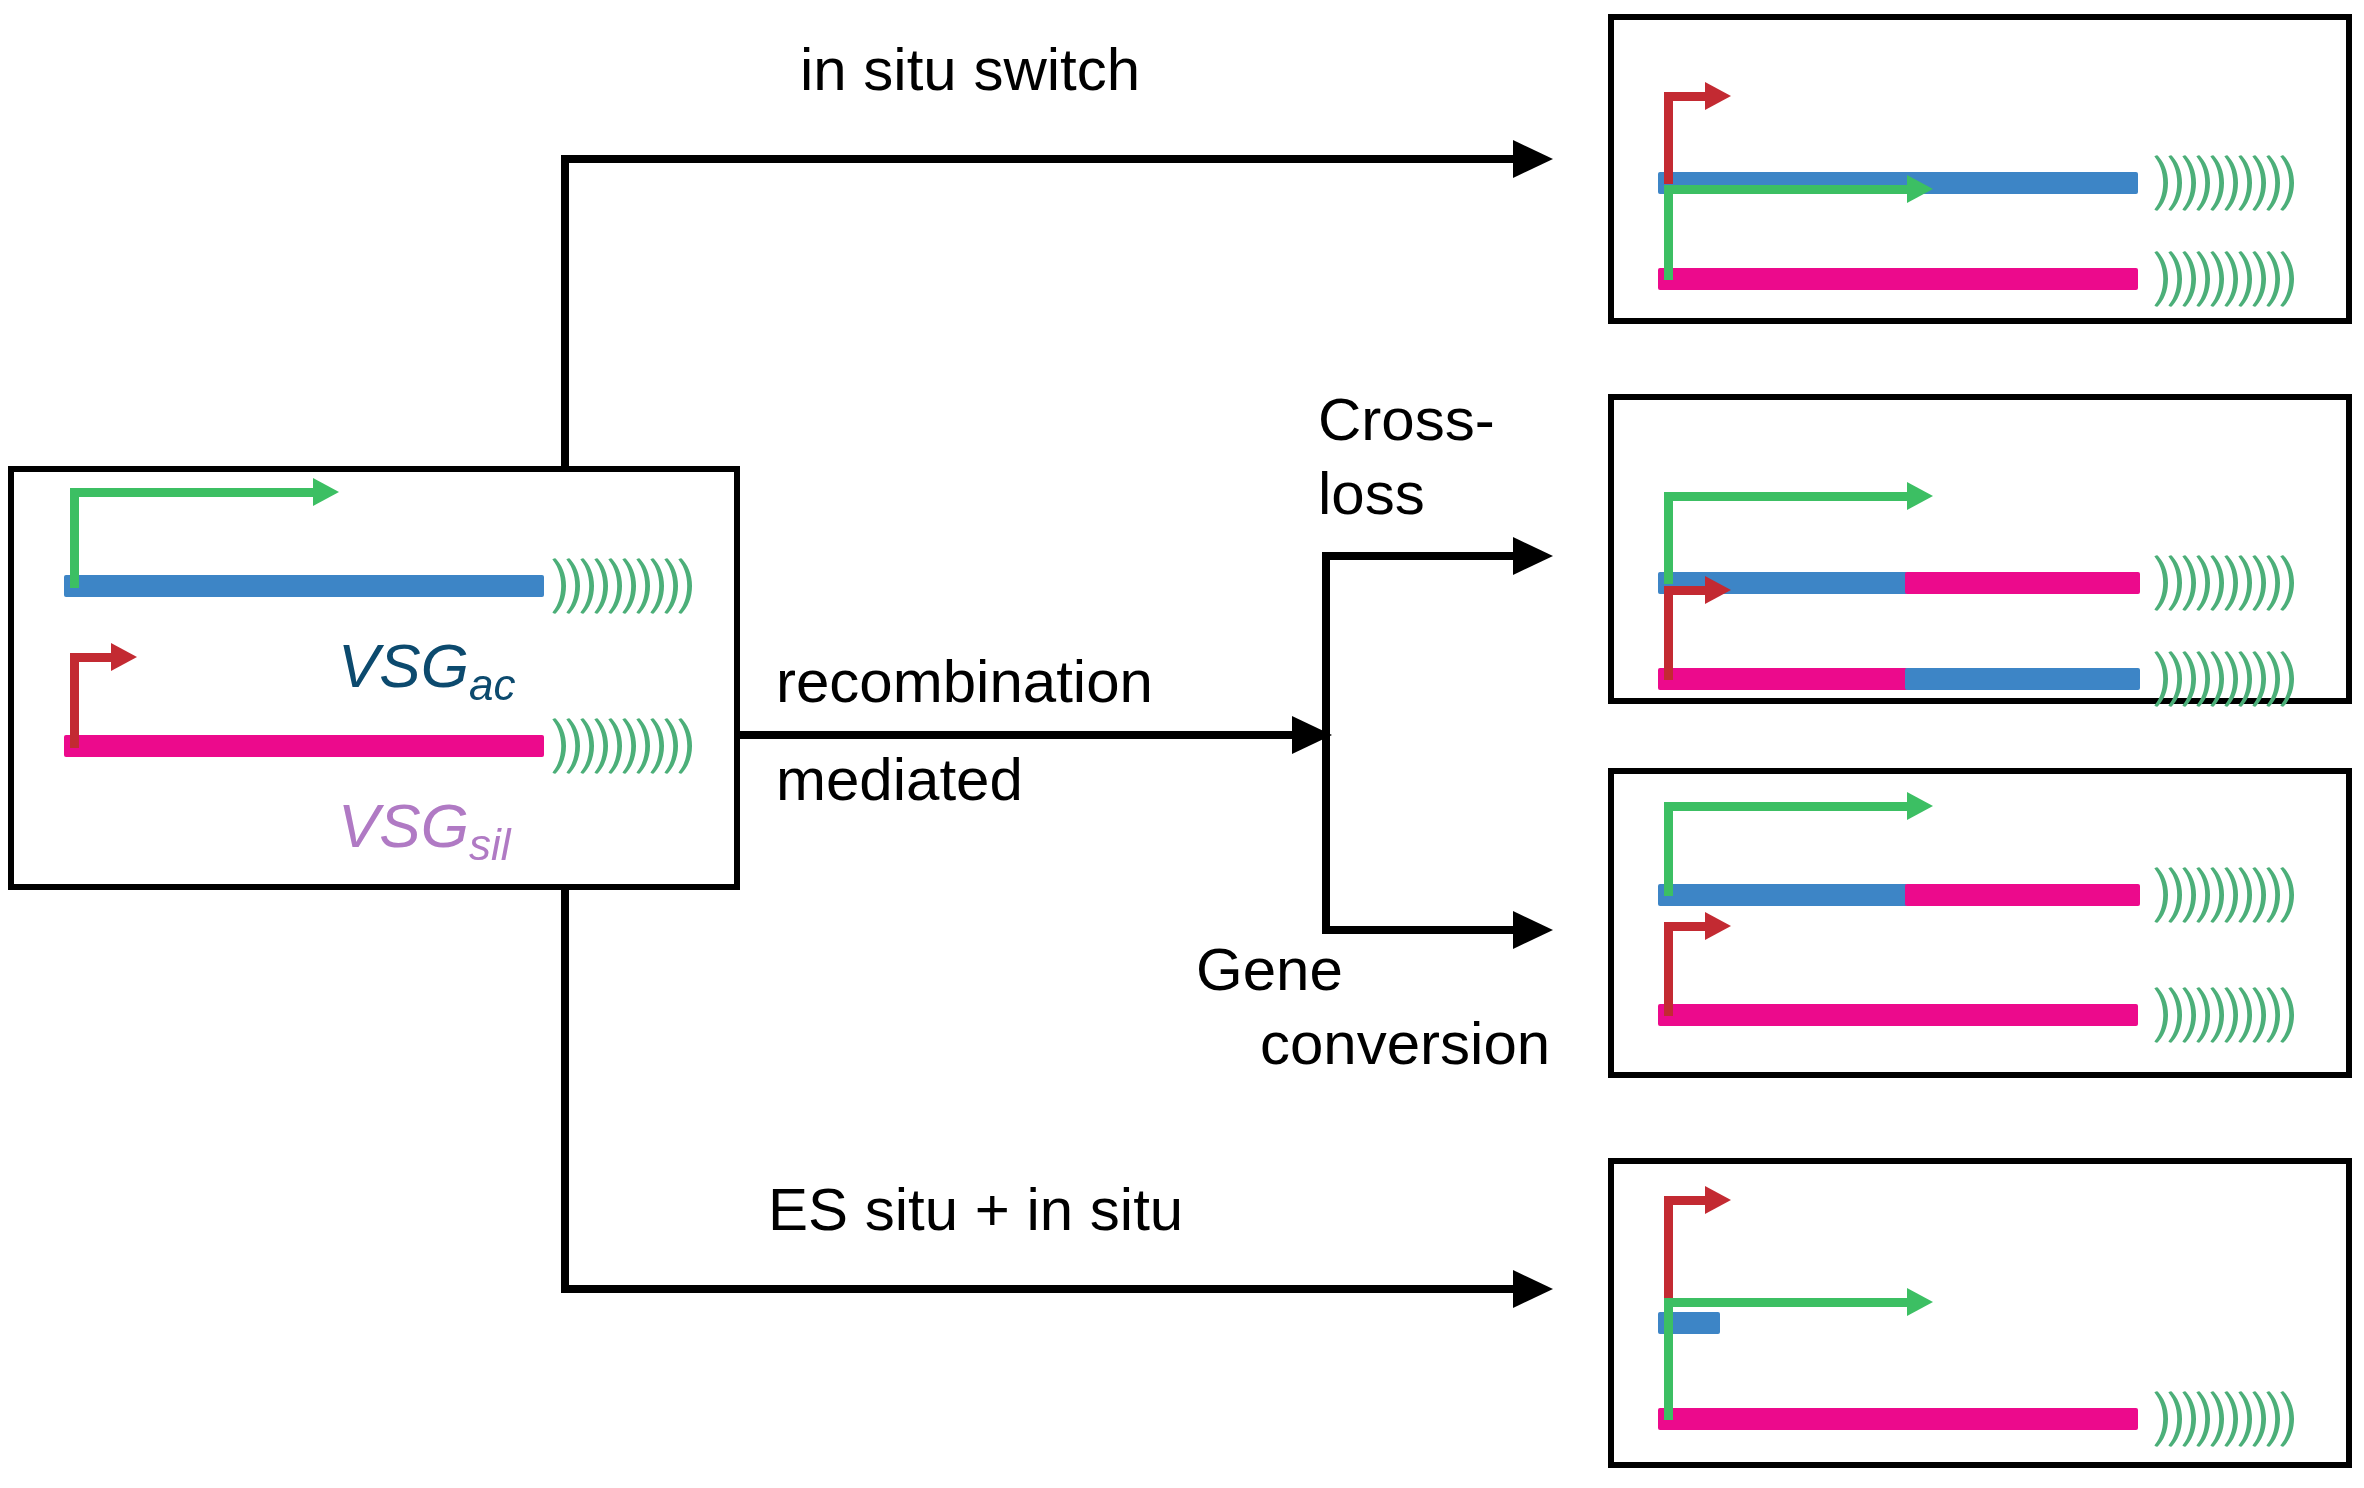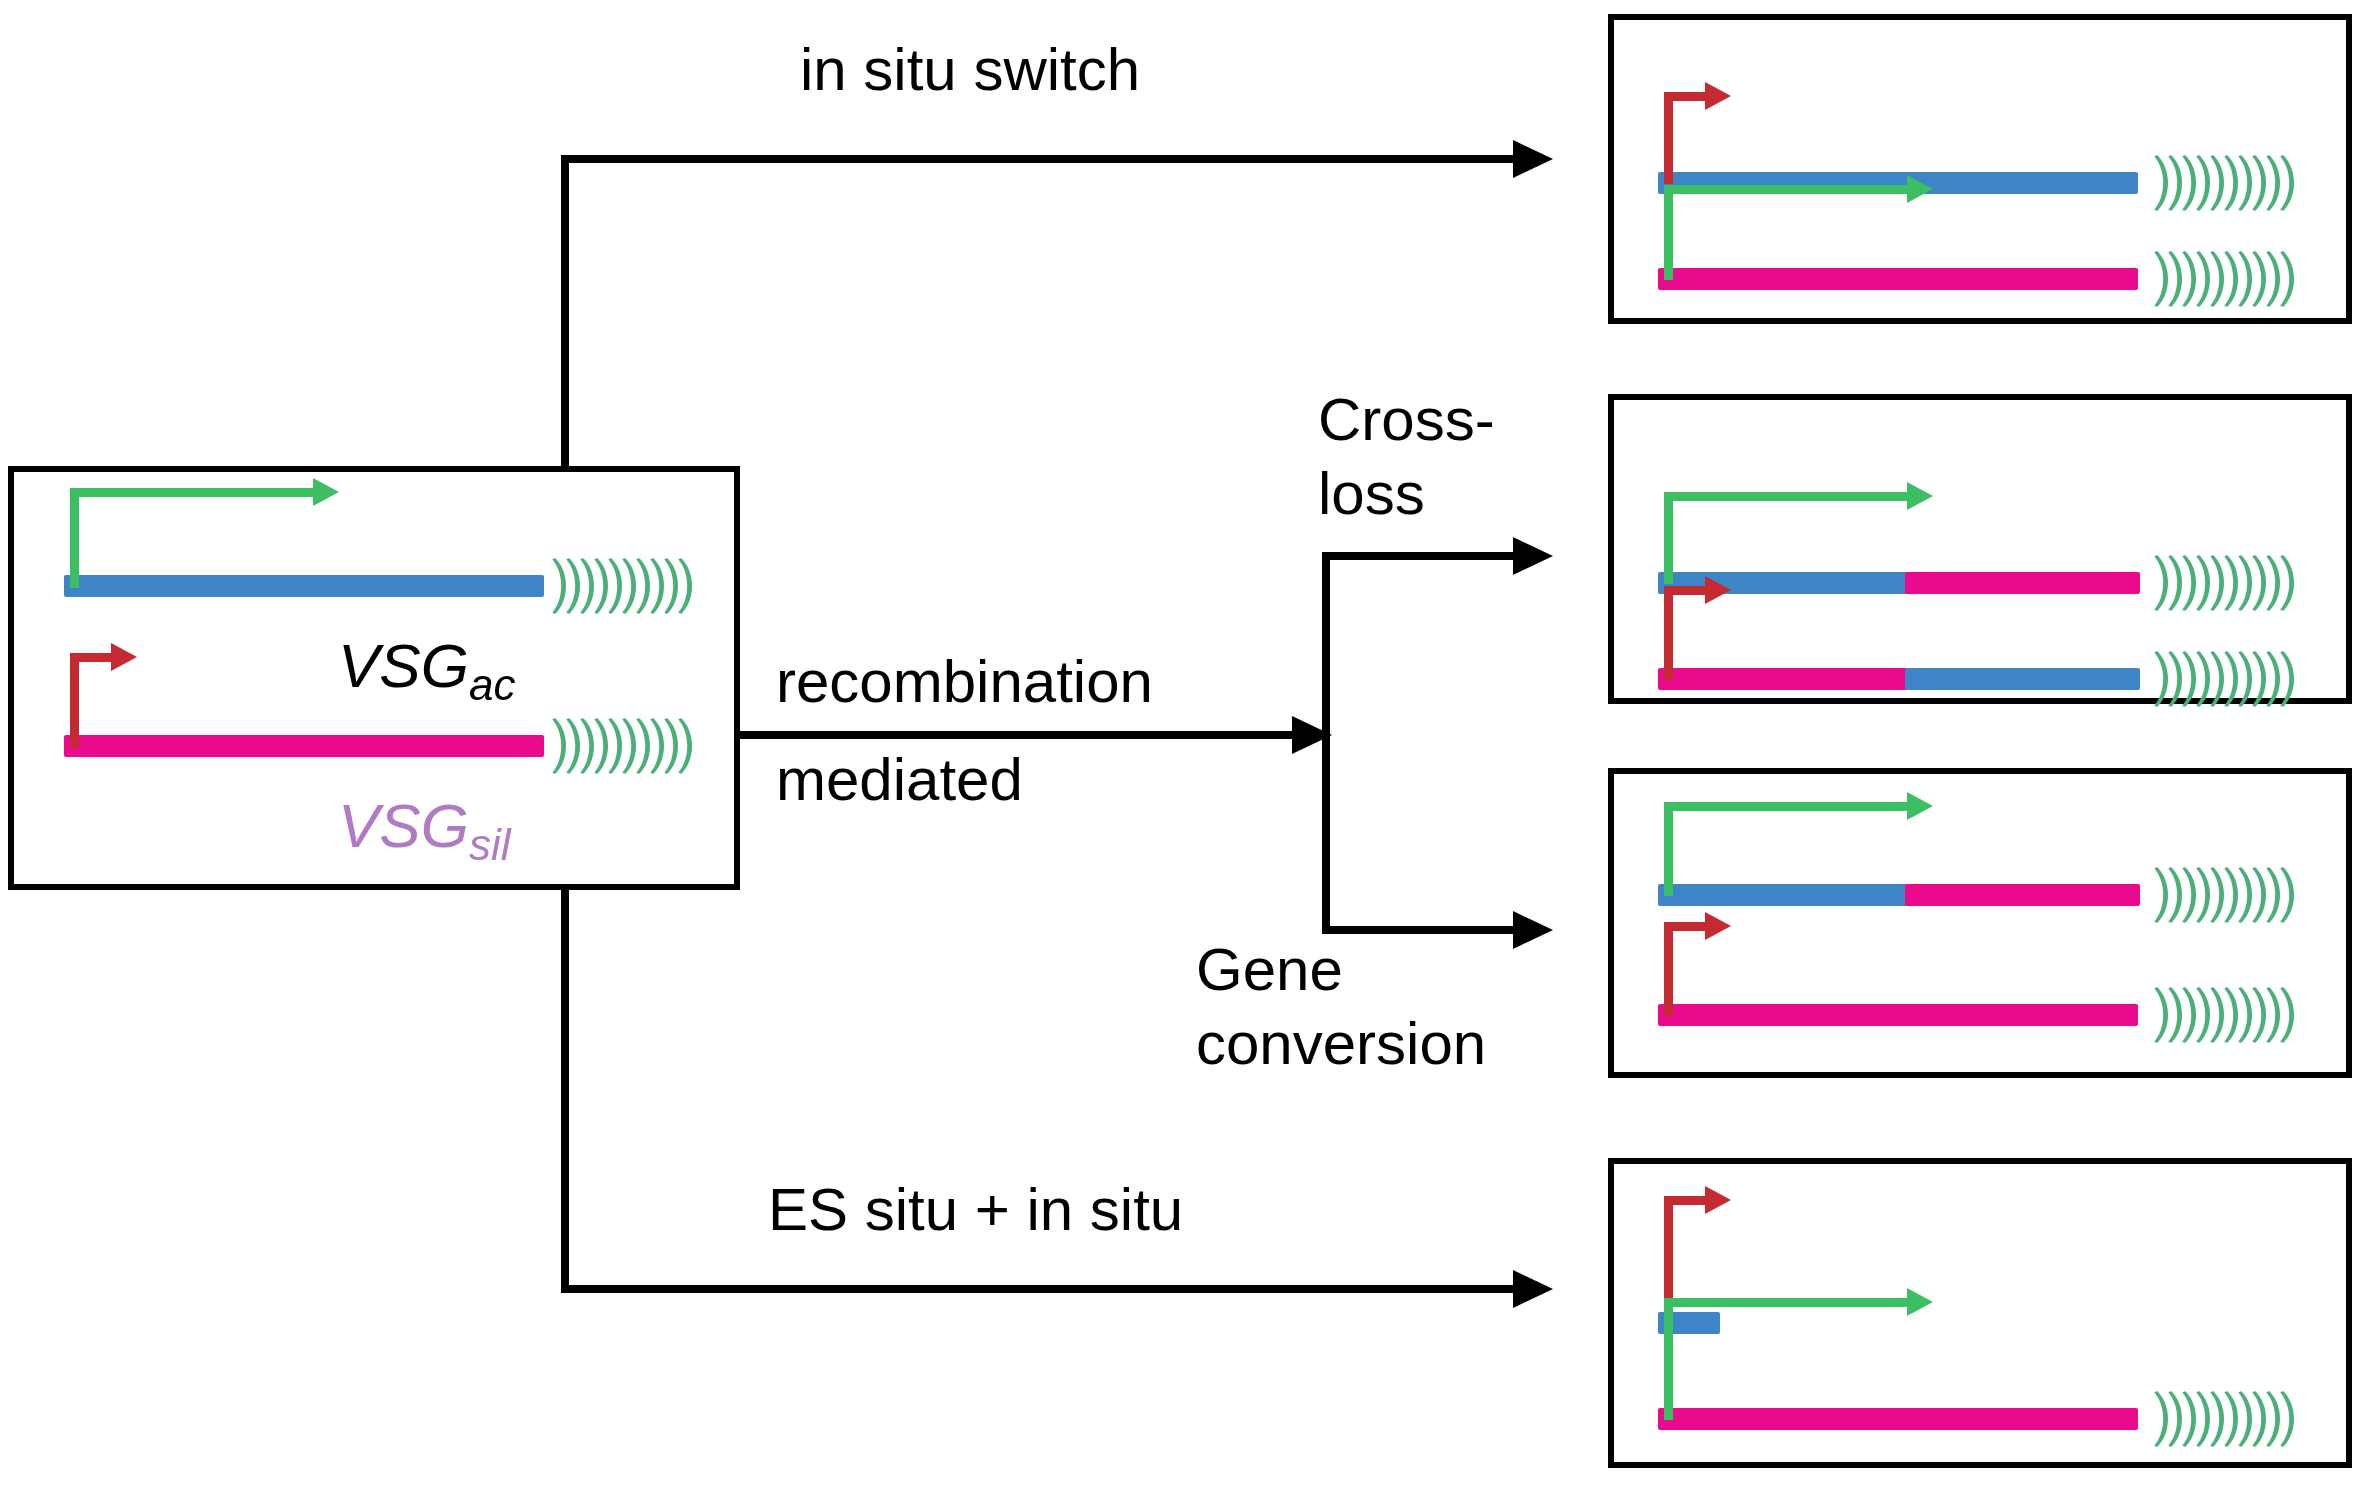--- a/index.html
+++ b/index.html
@@ -52,21 +52,21 @@
   .ahead{
     position:absolute;width:0;height:0;
     border-top:19px solid transparent;border-bottom:19px solid transparent;
     border-left:40px solid #000;
   }
 
   
   .lab{position:absolute;color:#000;font-size:60px;line-height:1.06;white-space:nowrap;}
   .vsglab{position:absolute;font-style:italic;font-size:62px;white-space:nowrap;}
   .vsglab .sub{font-size:44px;font-style:italic;vertical-align:sub;}
-  .vsglab.ac{color:#000000;}
+  .vsglab.ac{color:#0c4a6e;}
   .vsglab.sil{color:#b07ac4;}
 </style>
 </head>
 <body>
 
 <div class="panel" style="left:8px;top:466px;width:732px;height:424px;"></div>
 
 <div class="seg blue" style="left:64px;top:575px;width:480px;"></div>
 <div class="prom active" style="left:70px;top:488px;width:270px;height:100px;">
   <div class="stem" style="height:100px;"></div>
@@ -136,21 +136,21 @@
   <span class="ital">in situ</span><span> switch</span>
 </div>
 
 <div class="lab" style="left:776px;top:650px;">recombination</div>
 <div class="lab" style="left:776px;top:748px;">mediated</div>
 
 <div class="lab" style="left:1318px;top:388px;">Cross-</div>
 <div class="lab" style="left:1318px;top:462px;">loss</div>
 
 <div class="lab" style="left:1196px;top:938px;">Gene</div>
-<div class="lab" style="left:1196px;top:1012px;">conversion</div>
+<div class="lab" style="left:1260px;top:1012px;">conversion</div>
 
 <div class="lab" style="left:768px;top:1178px;">
   <span>ES situ + </span><span class="ital">in situ</span>
 </div>
 
 <div class="panel" style="left:1608px;top:14px;width:744px;height:310px;"></div>
 
 <div class="seg blue" style="left:1658px;top:172px;width:480px;"></div>
 <div class="prom inactive" style="left:1664px;top:92px;width:100px;height:92px;">
   <div class="stem" style="height:92px;"></div>

